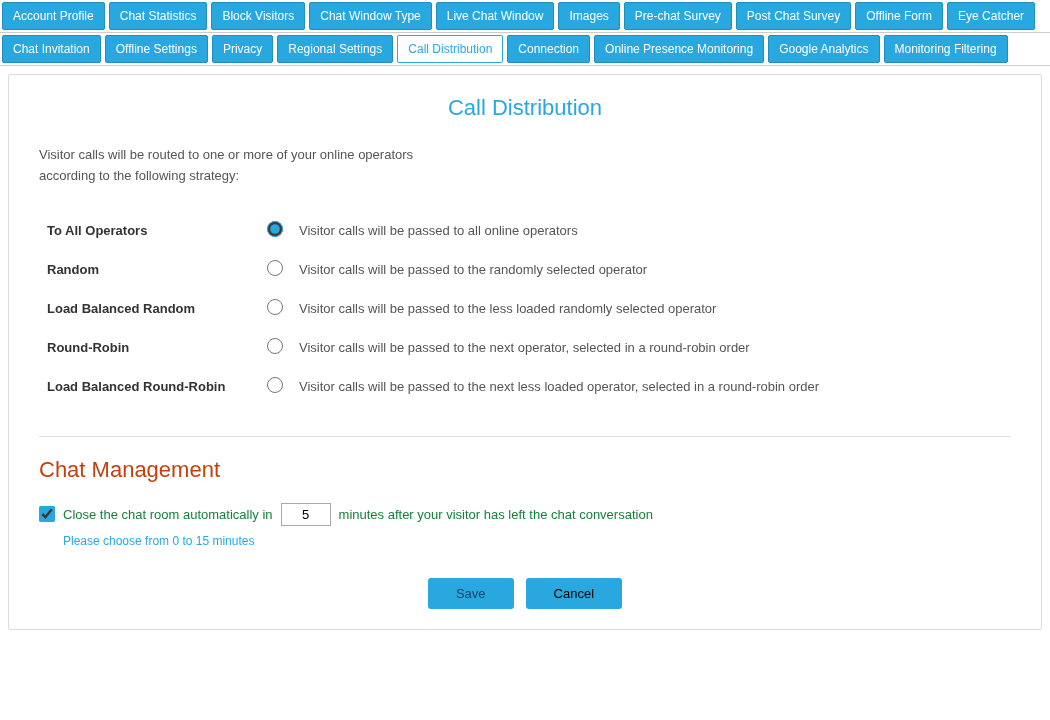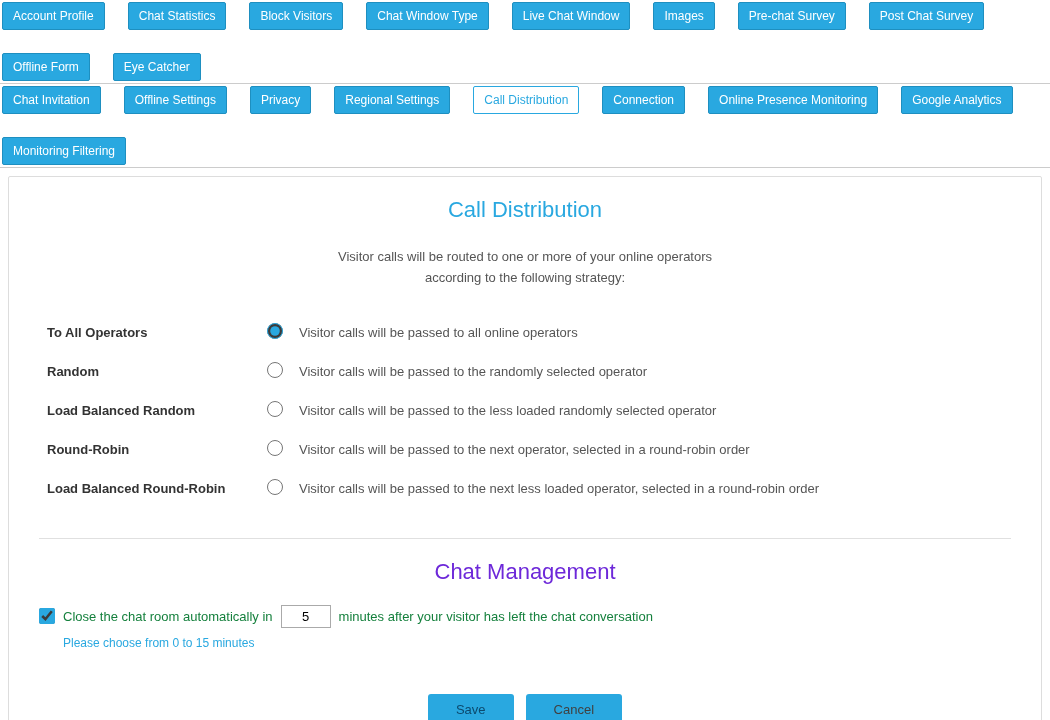--- a/index.html
+++ b/index.html
@@ -4,21 +4,20 @@
   <style>
     * { box-sizing: border-box; margin: 0; padding: 0; }
     body { font-family: Arial, sans-serif; font-size: 13px; background: #fff; color: #333; width: 1050px; }
 
     
     .nav-row {
       display: flex;
       flex-wrap: wrap;
       background: #fff;
       border-bottom: 1px solid #ccc;
-      gap: 19px;
     }
     .nav-btn {
       padding: 6px 10px;
       background: #29a8e0;
       color: #fff;
       border: 1px solid #1e8fc0;
       cursor: pointer;
       font-size: 12px;
       white-space: nowrap;
       margin: 2px 2px;
@@ -43,21 +42,20 @@
       font-size: 22px;
       color: #29a8e0;
       margin-bottom: 24px;
       font-weight: normal;
     }
 
     .description-text {
       color: #555;
       margin-bottom: 24px;
       line-height: 1.6;
-      text-align: center;
     }
 
     
     .dist-table {
       width: 100%;
       border-collapse: collapse;
       margin-bottom: 30px;
     }
     .dist-table tr td {
       padding: 10px 8px;
@@ -80,23 +78,23 @@
 
     input[type="radio"] {
       width: 16px;
       height: 16px;
       accent-color: #29a8e0;
       cursor: pointer;
     }
 
     
     .chat-mgmt-title {
-      text-align: center;
+      text-align: left;
       font-size: 22px;
-      color: #6d28d9;
+      color: #c2410c;
       margin-bottom: 20px;
       font-weight: normal;
     }
 
     .chat-mgmt-row {
       display: flex;
       align-items: center;
       gap: 8px;
       margin-bottom: 8px;
       flex-wrap: wrap;
@@ -116,21 +114,21 @@
       border: 1px solid #aaa;
       padding: 3px 6px;
       font-size: 13px;
       text-align: center;
     }
 
     .hint-text {
       color: #29a8e0;
       font-size: 12px;
       margin-left: 24px;
-      margin-bottom: 44px;
+      margin-bottom: 30px;
     }
 
     
     .action-row {
       display: flex;
       justify-content: center;
       gap: 12px;
       margin-top: 20px;
     }
     .btn-save, .btn-cancel {
@@ -139,21 +137,21 @@
       border-radius: 3px;
       cursor: pointer;
       border: none;
     }
     .btn-save {
       background: #29a8e0;
       color: #0c4a6e;
     }
     .btn-cancel {
       background: #29a8e0;
-      color: #404040;
+      color: #000000;
     }
 
     .separator {
       border: none;
       border-top: 1px solid #e0e0e0;
       margin: 20px 0;
     }
   </style>
 </head>
 <body>

